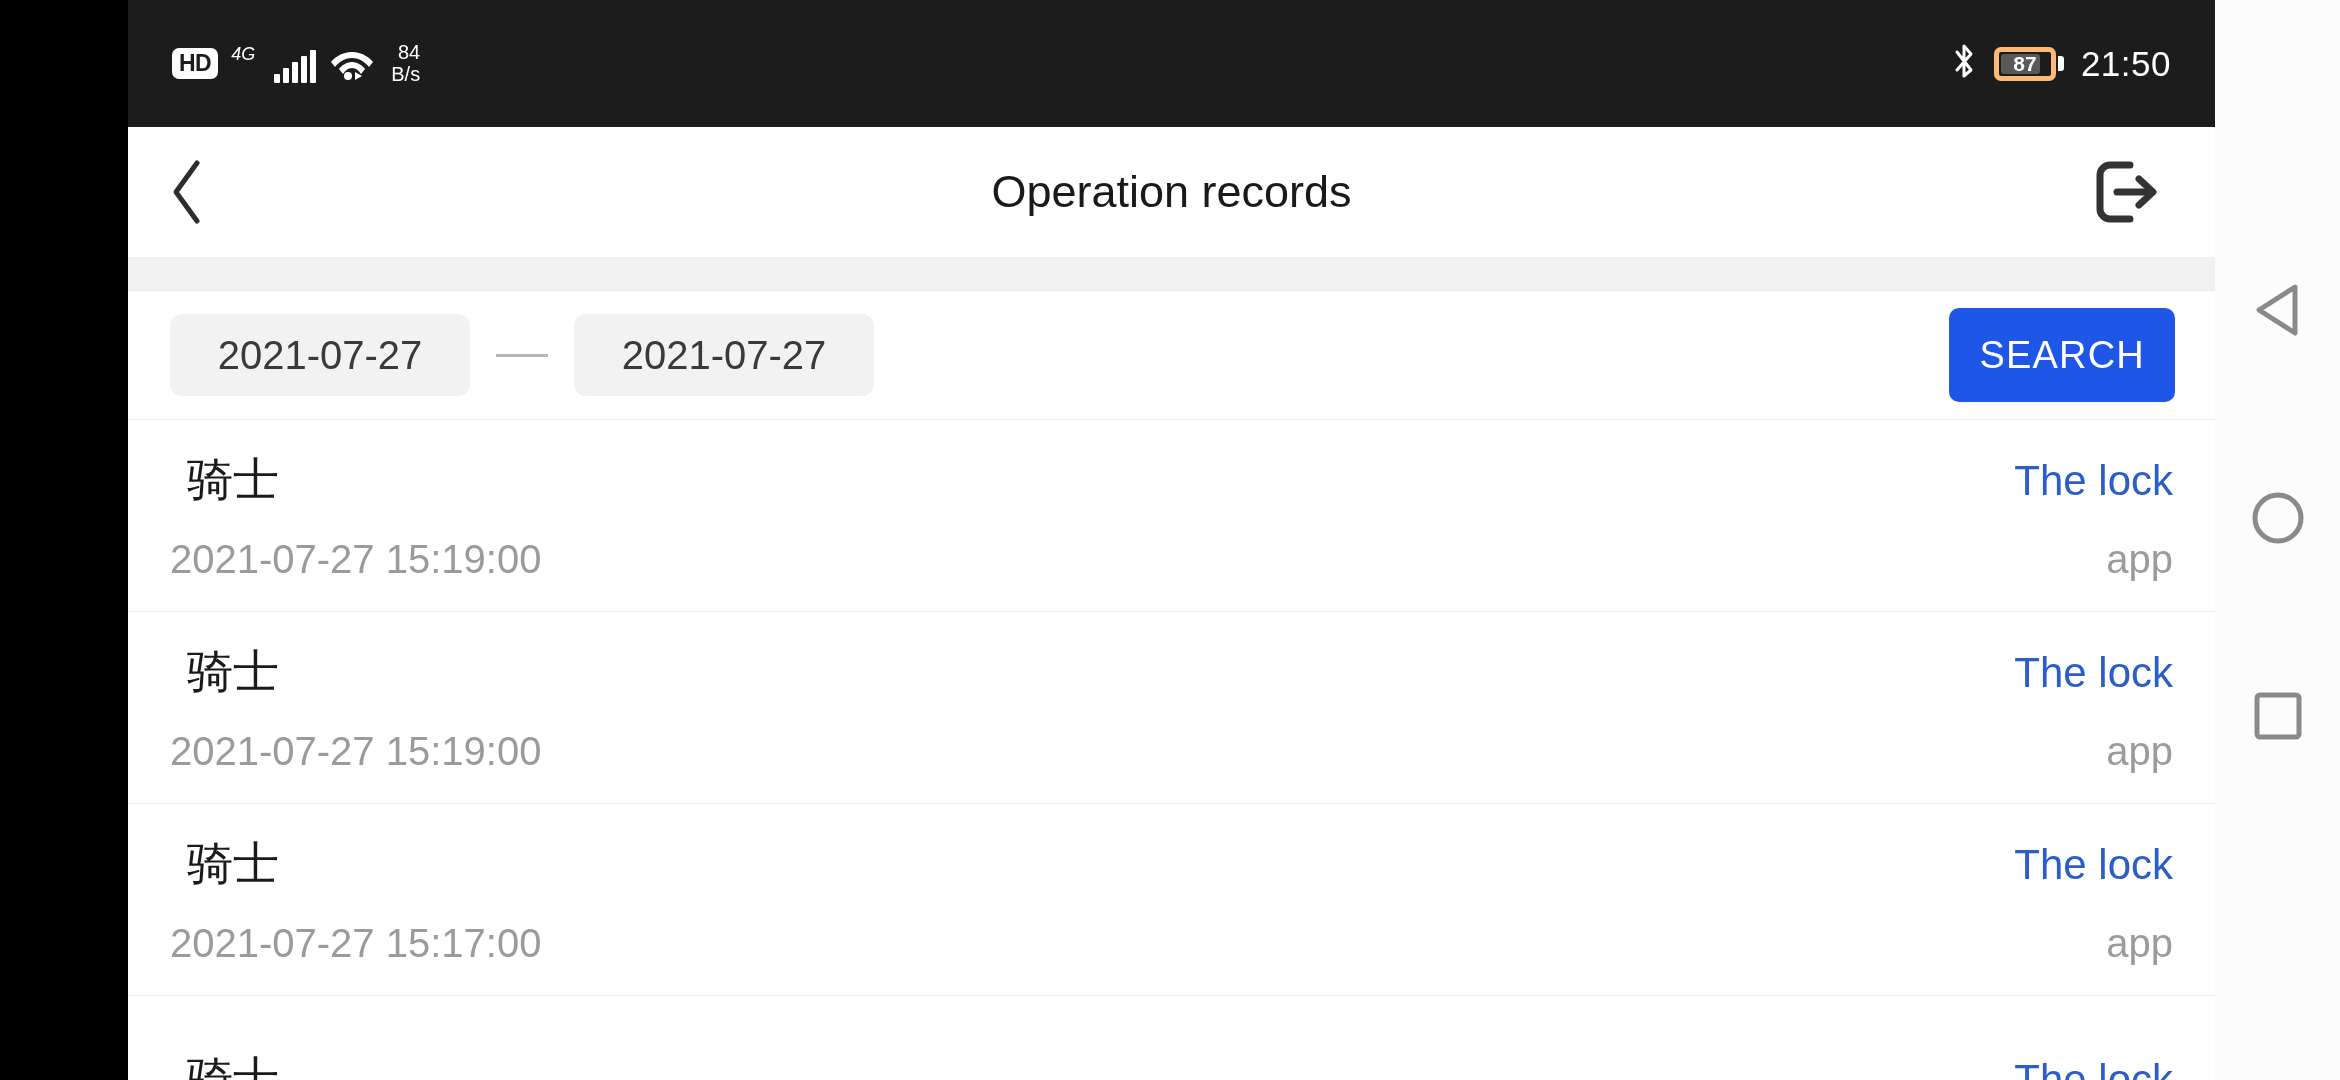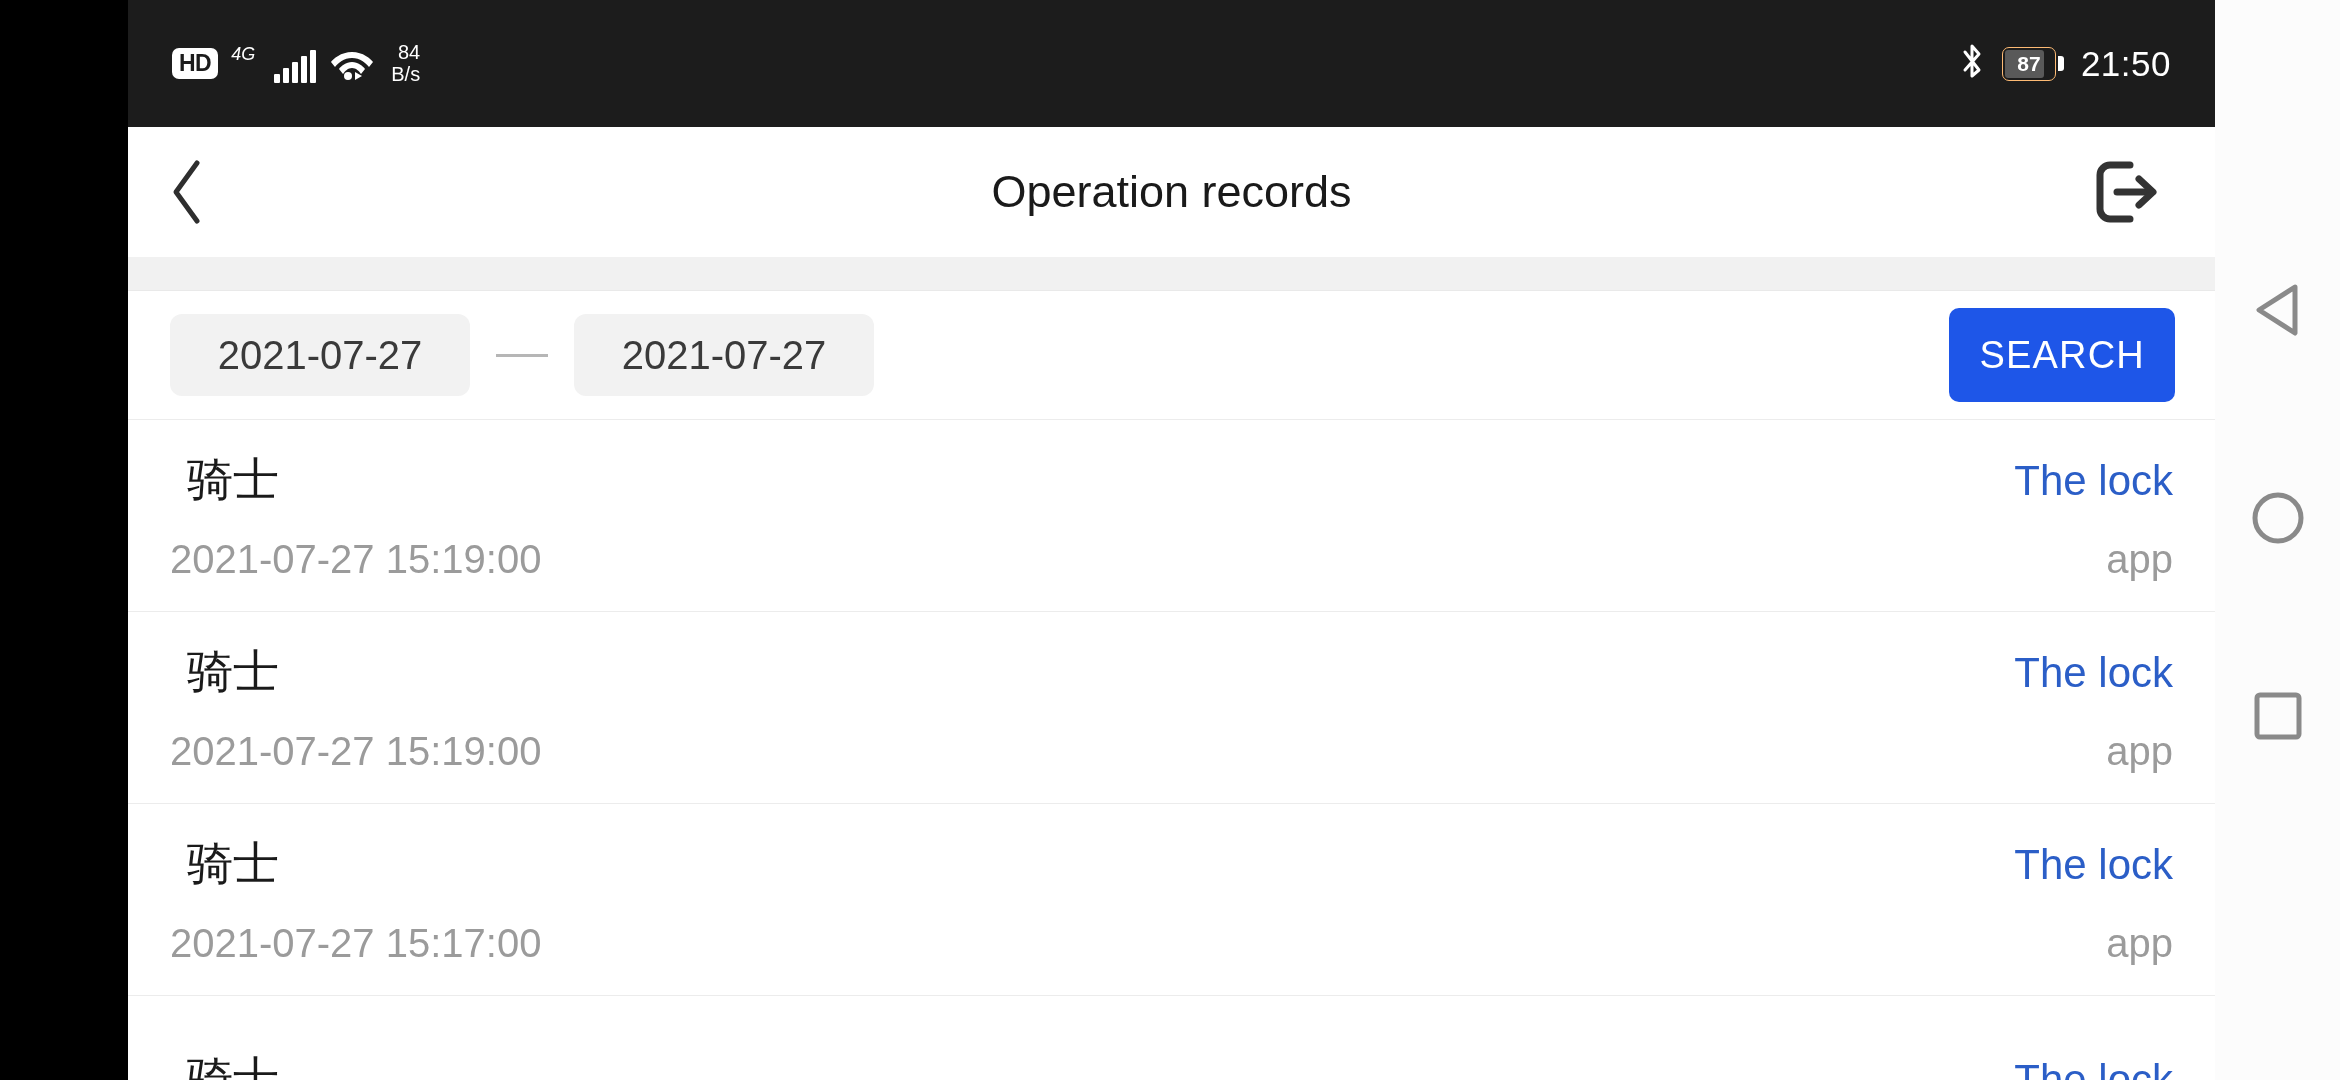--- a/index.html
+++ b/index.html
@@ -48,21 +48,21 @@
 
   .net-speed {
     display:flex; flex-direction:column; align-items:flex-end;
     font-size:20px; line-height:1.08; margin-left:3px;
   }
 
   .battery {
     display:flex; align-items:center;
   }
   .battery-body {
-    width:54px; height:34px; border:1px solid #fdba74; border-radius:7px;
+    width:62px; height:34px; border:5px solid #fdba74; border-radius:7px;
     display:flex; align-items:center; justify-content:center;
     position:relative;
   }
   .battery-fill {
     position:absolute; left:2px; top:2px; bottom:2px; width:75%;
     background:#595959; border-radius:3px;
   }
   .battery-pct {
     position:relative; font-size:21px; font-weight:600; color:#fff; line-height:1;
   }

